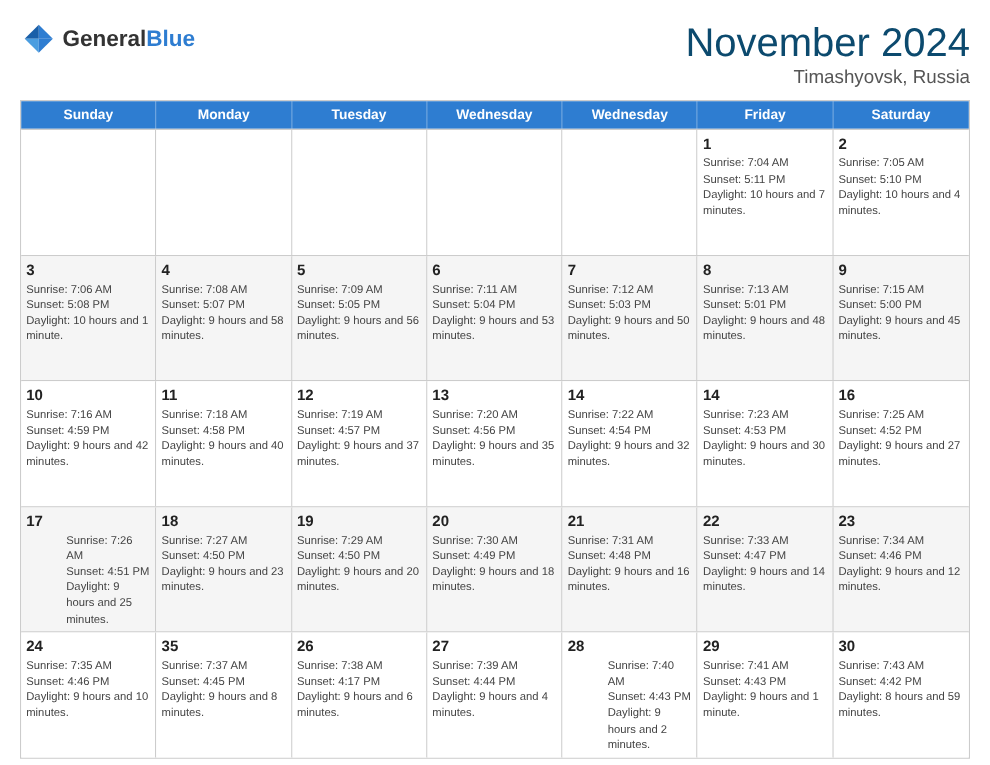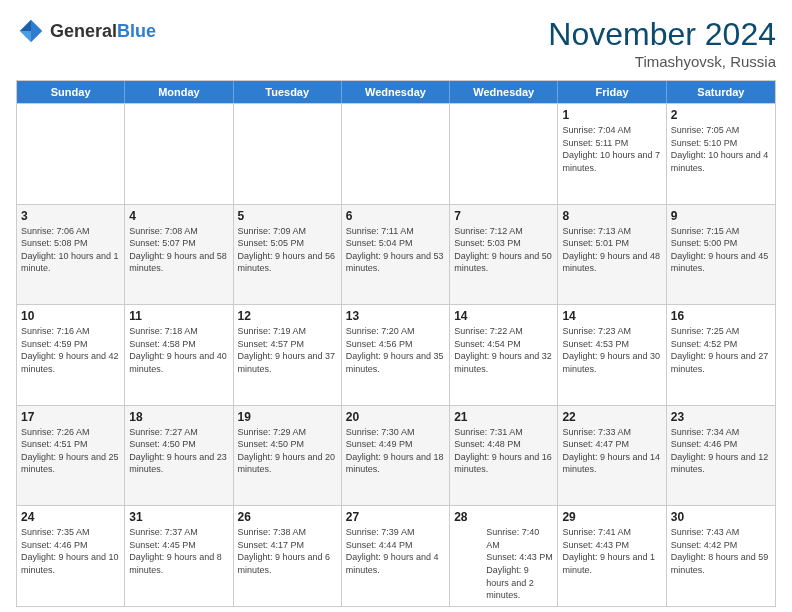--- a/index.html
+++ b/index.html
@@ -235,21 +235,21 @@
           <div class="cal-cell">
             <div class="day-number">16</div>
             <div class="day-info" style="white-space: pre-line;">Sunrise: 7:25 AM
 Sunset: 4:52 PM
 Daylight: 9 hours and 27 minutes.</div>
           </div>
         </div>
         <div class="cal-row">
           <div class="cal-cell alt-bg">
             <div class="day-number">17</div>
-            <div class="day-info" style="white-space: pre-line;">Sunrise: 7:26 AM
+            <div class="day-info" style="white-space: pre-line; margin-left: 32px;">Sunrise: 7:26 AM
 Sunset: 4:51 PM
 Daylight: 9 hours and 25 minutes.</div>
           </div>
           <div class="cal-cell alt-bg">
             <div class="day-number">18</div>
             <div class="day-info" style="white-space: pre-line;">Sunrise: 7:27 AM
 Sunset: 4:50 PM
 Daylight: 9 hours and 23 minutes.</div>
           </div>
           <div class="cal-cell alt-bg">
@@ -284,21 +284,21 @@
           </div>
         </div>
         <div class="cal-row">
           <div class="cal-cell">
             <div class="day-number">24</div>
             <div class="day-info" style="white-space: pre-line;">Sunrise: 7:35 AM
 Sunset: 4:46 PM
 Daylight: 9 hours and 10 minutes.</div>
           </div>
           <div class="cal-cell">
-            <div class="day-number">31</div>
+            <div class="day-number">35</div>
             <div class="day-info" style="white-space: pre-line;">Sunrise: 7:37 AM
 Sunset: 4:45 PM
 Daylight: 9 hours and 8 minutes.</div>
           </div>
           <div class="cal-cell">
             <div class="day-number">26</div>
             <div class="day-info" style="white-space: pre-line;">Sunrise: 7:38 AM
 Sunset: 4:17 PM
 Daylight: 9 hours and 6 minutes.</div>
           </div>

